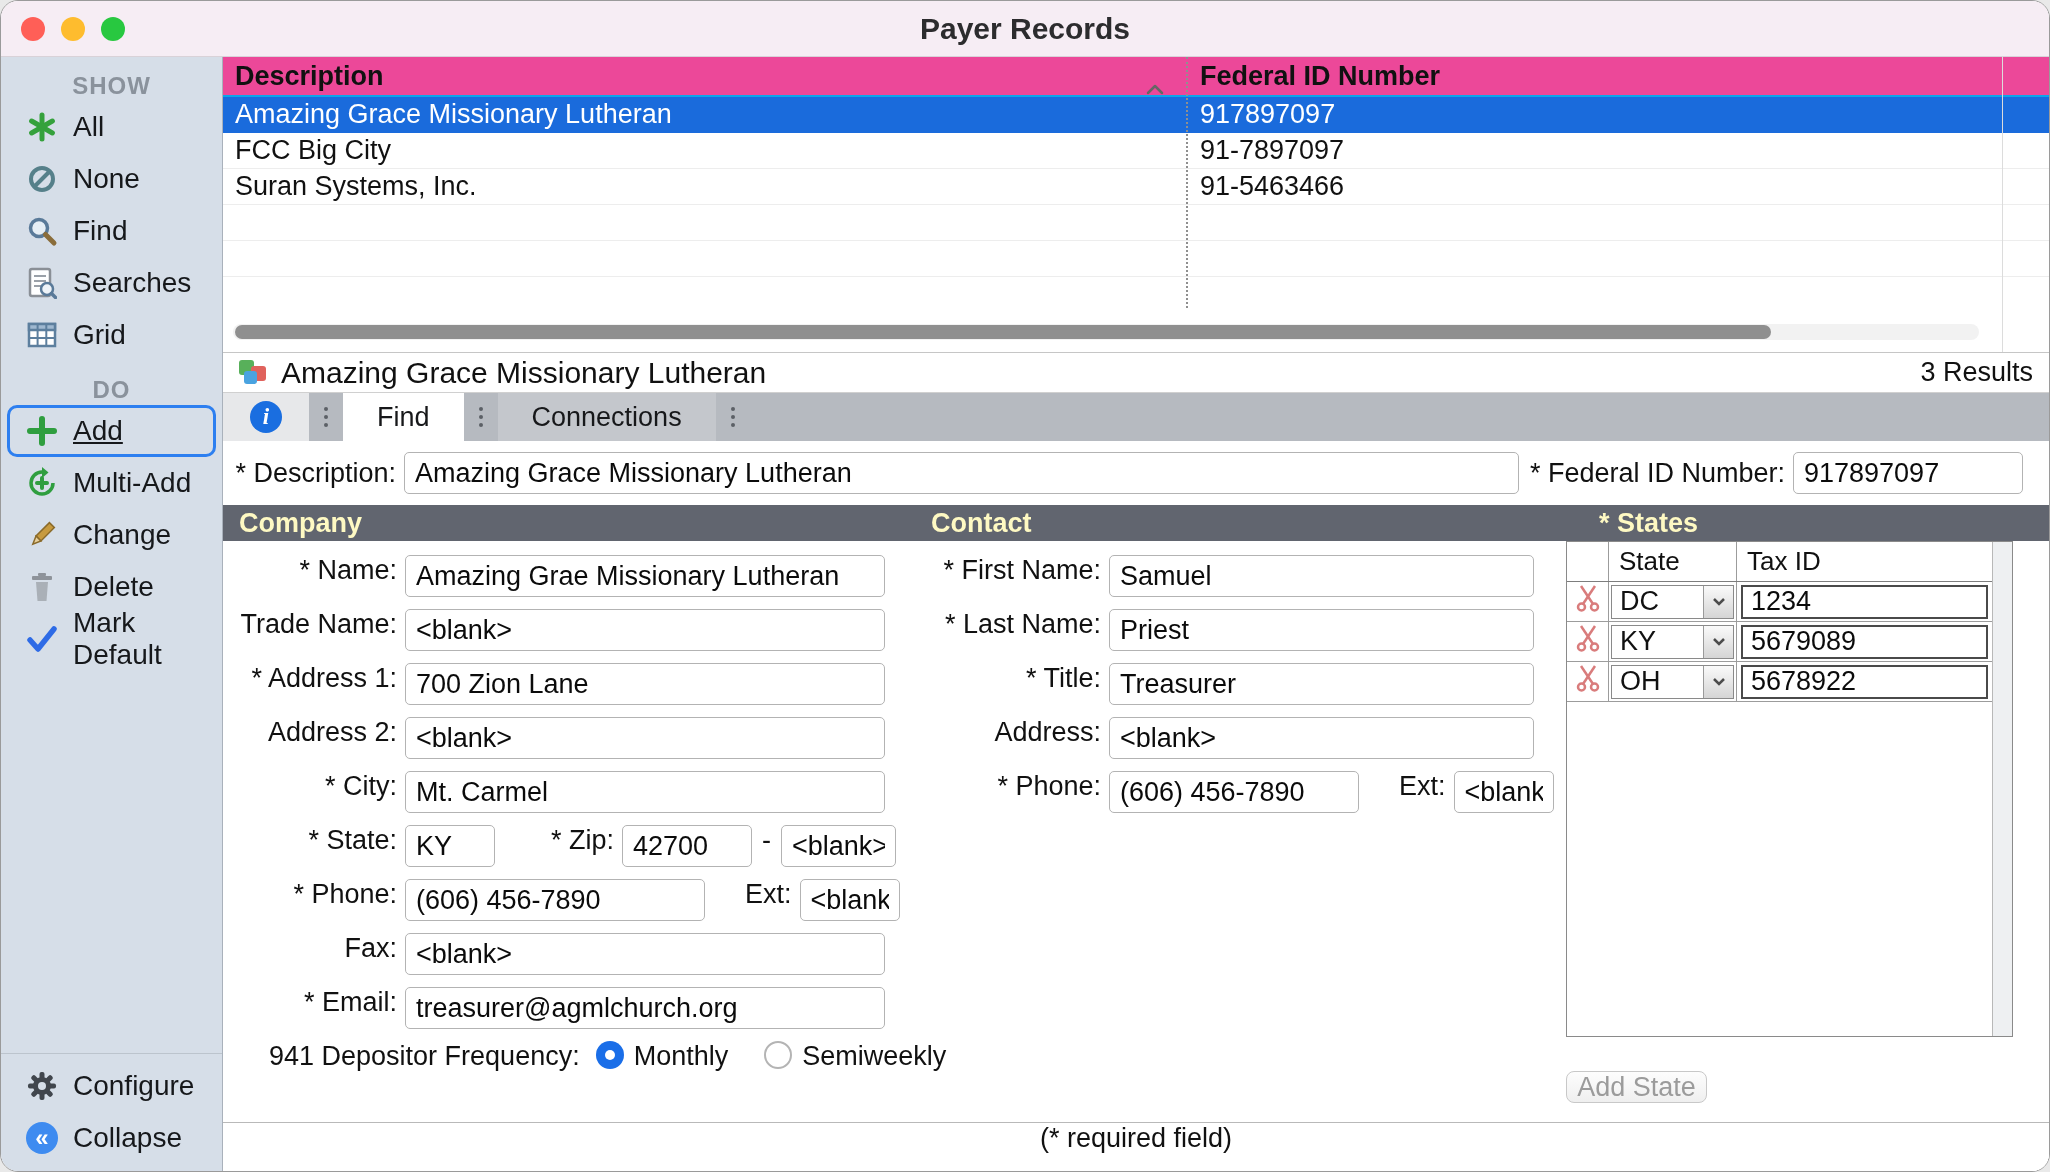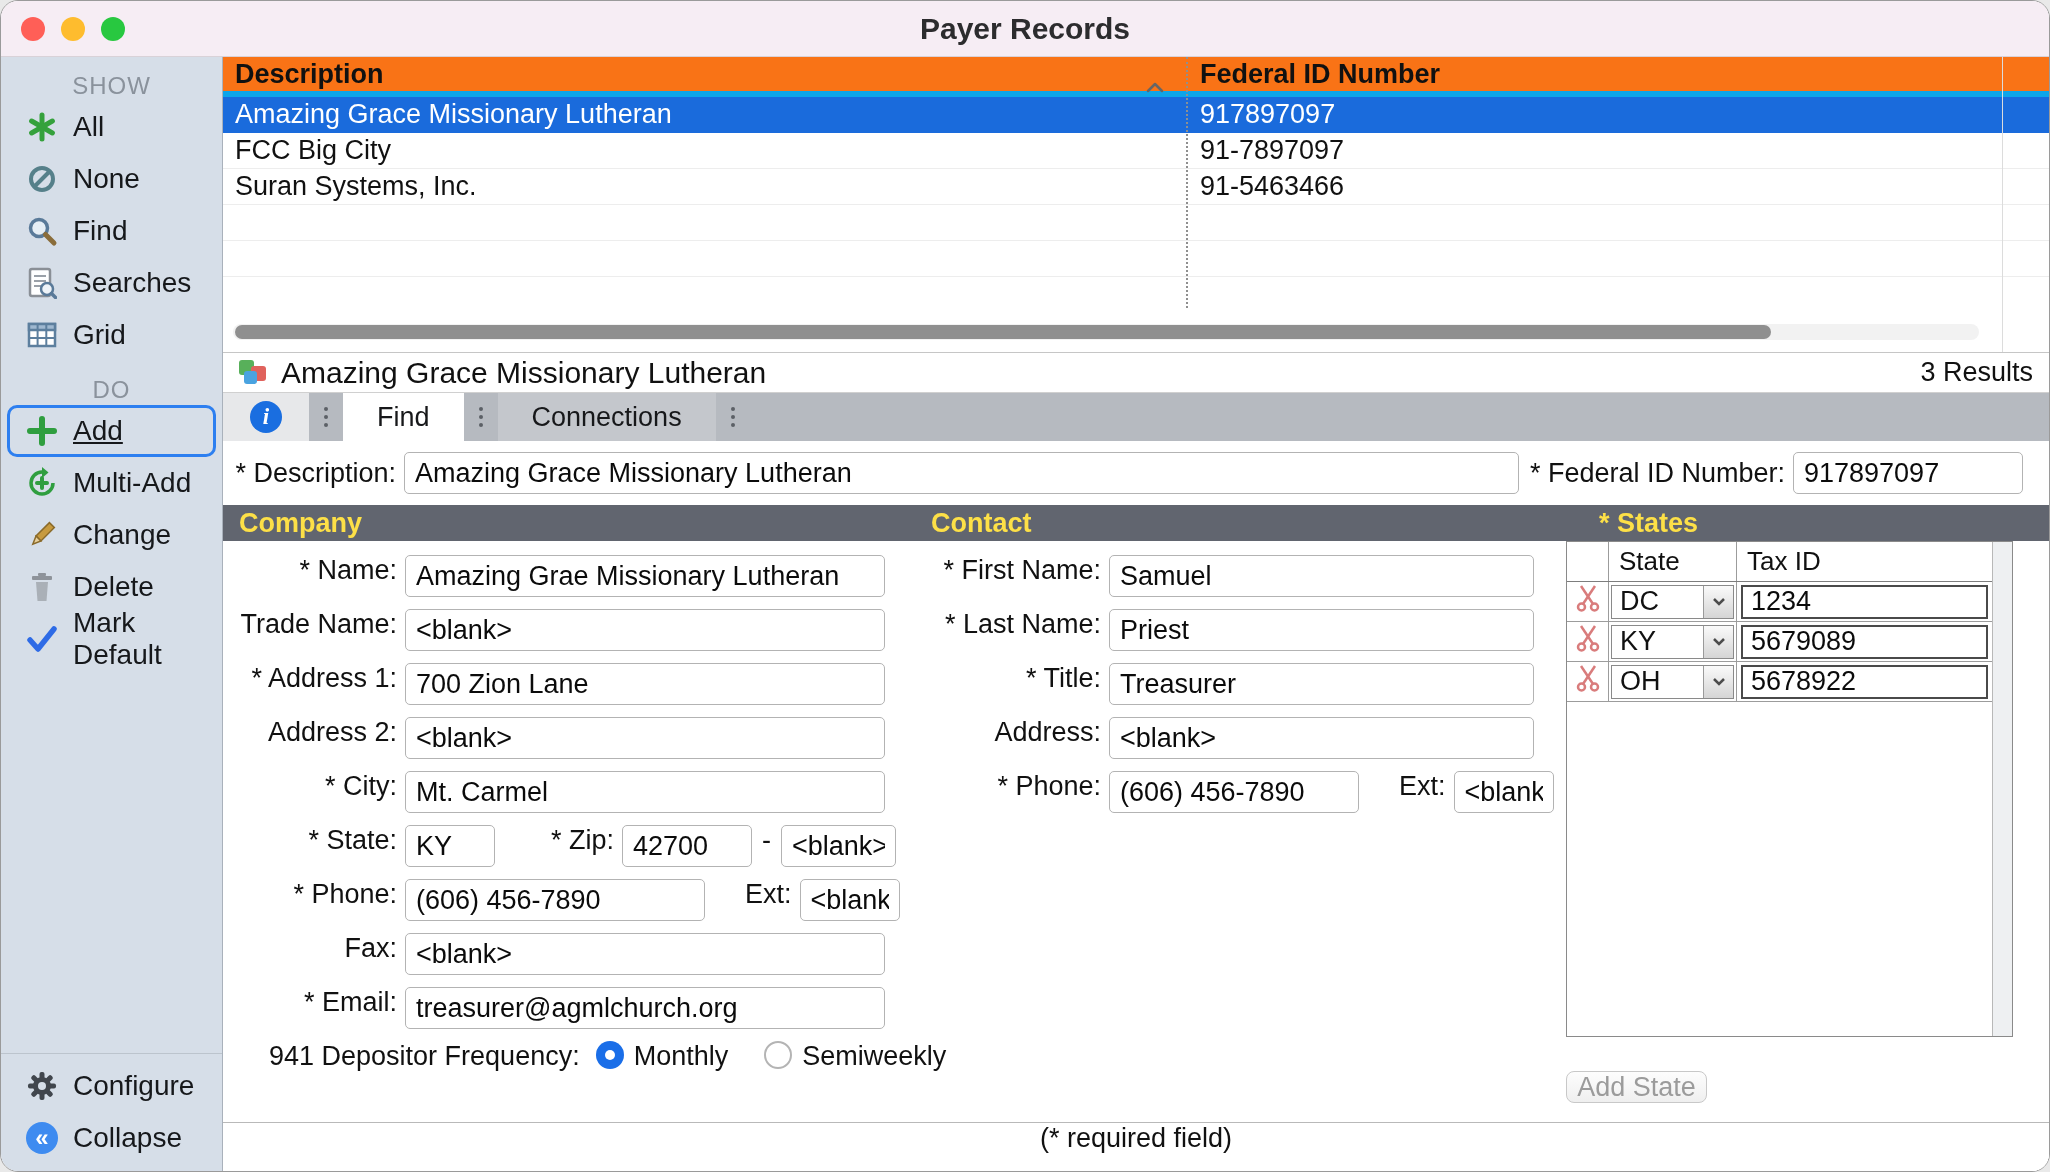--- a/index.html
+++ b/index.html
@@ -13,31 +13,31 @@
   .light { width:24px; height:24px; border-radius:50%; display:inline-block; }
   .light.red{background:#ff5f57} .light.yellow{background:#febc2e} .light.green{background:#28c840}
   .win-title { position:absolute; left:0; right:0; text-align:center; font-weight:700; font-size:30px; color:#2c2c2e; }
 
   
   .content { display:flex; height:1115px; }
   .sidebar { width:222px; background:#d6dee8; border-right:1px solid #a9b1bb; position:relative; flex:none; }
   .main { flex:1; position:relative; background:#fff; }
 
   
-  .sb-section { text-align:center; color:#8a929c; font-weight:400; font-size:24px; letter-spacing:1px; margin-top:14px; height:30px; line-height:30px; }
+  .sb-section { text-align:center; color:#8a929c; font-weight:700; font-size:24px; letter-spacing:1px; margin-top:14px; height:30px; line-height:30px; }
   .sb-item { display:flex; align-items:center; gap:13px; height:52px; margin:0 6px; padding-left:14px; font-size:28px; color:#16181b; border:3px solid transparent; border-radius:10px; }
   .sb-item .ic { width:36px; display:flex; justify-content:center; align-items:center; flex:none; }
   .sb-item.selected { border-color:#2d7ff0; padding-left:14px;text-decoration:underline; }
   .sb-footer { position:absolute; left:0; right:0; bottom:8px; border-top:1px solid #bcc4cd; padding-top:6px; }
   .collapse-circle { width:32px; height:32px; border-radius:50%; background:#3e8bf0; color:#fff; display:flex; align-items:center; justify-content:center; font-size:24px; font-weight:700; line-height:1; }
   .info-circle { width:32px; height:32px; border-radius:50%; background:#1a6ee0; color:#fff; display:flex; align-items:center; justify-content:center; font-size:23px; font-weight:700; font-family:"Liberation Serif", serif; font-style:italic; }
 
   
   .records { position:relative; height:296px; border-bottom:1px solid #c6c6c6; background:#fff; overflow:hidden; }
-  .rec-head { display:flex; height:40px; background:#f97316; border-bottom:6px solid #0ea5e9; font-weight:700; align-items:center; }
+  .rec-head { display:flex; height:40px; background:#ec4899; border-bottom:2px solid #0ea5e9; font-weight:700; align-items:center; }
   .rec-c1 { width:963px; padding-left:12px; position:relative; flex:none; }
   .rec-c2 { flex:1; padding-left:14px; }
   .sort-caret { position:absolute; right:22px; top:10px; }
   .rec-row { display:flex; height:36px; align-items:center; border-bottom:1px solid #ededed; }
   .rec-row.selected { background:#1a6bdc; color:#fff; border-bottom-color:#1a6bdc; }
   .col-divider { position:absolute; left:963px; top:0; bottom:44px; border-left:2px dotted #8f8f8f; }
   .gutter-line { position:absolute; right:46px; top:0; bottom:0; border-left:1px solid #dcdcdc; }
   .hscroll { position:absolute; left:10px; right:70px; bottom:12px; height:16px; border-radius:8px; background:#f2f2f2; }
   .hscroll .thumb { position:absolute; left:2px; top:1px; bottom:1px; width:88%; border-radius:7px; background:#8f8f8f; }
 
@@ -60,21 +60,21 @@
   
   .detail { height:731px; position:relative; background:#fff; }
   .desc-row { height:64px; display:flex; align-items:center; }
   .flabel { text-align:right; white-space:nowrap; }
   .dlabel { width:173px; margin-right:8px; flex:none; }
   .input { background:#fff; border:1px solid #b3b3b3; border-radius:5px; height:42px; font-size:27px; padding:0 10px; font-family:inherit; color:#0b0b0b; }
   .desc-input { width:1115px; }
   .fed-lbl { margin-left:auto; margin-right:8px; }
   .fed-input { width:230px; margin-right:26px; }
 
-  .section-bar { height:36px; background:#61656f; color:#fde047; font-weight:700; display:flex; align-items:center; position:relative; font-size:27px; }
+  .section-bar { height:36px; background:#61656f; color:#fef9c3; font-weight:700; display:flex; align-items:center; position:relative; font-size:27px; }
   .sec-company { margin-left:16px; }
   .sec-contact { position:absolute; left:708px; }
   .sec-states { position:absolute; left:1376px; }
 
   .form-area { position:relative; height:581px; }
   .company { position:absolute; left:8px; top:14px; width:700px; }
   .contact { position:absolute; left:688px; top:14px; width:655px; }
   .frow { display:flex; align-items:flex-start; height:42px; margin-bottom:12px; }
   .company .flabel { width:166px; margin-right:8px; flex:none; }
   .contact .flabel { width:190px; margin-right:8px; flex:none; }

